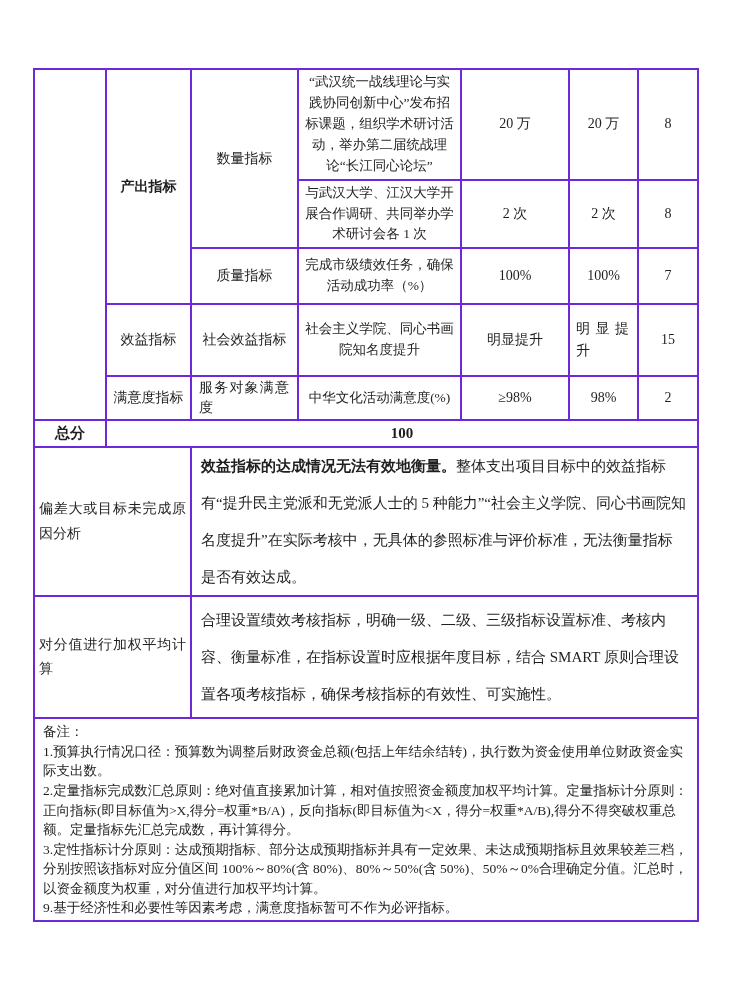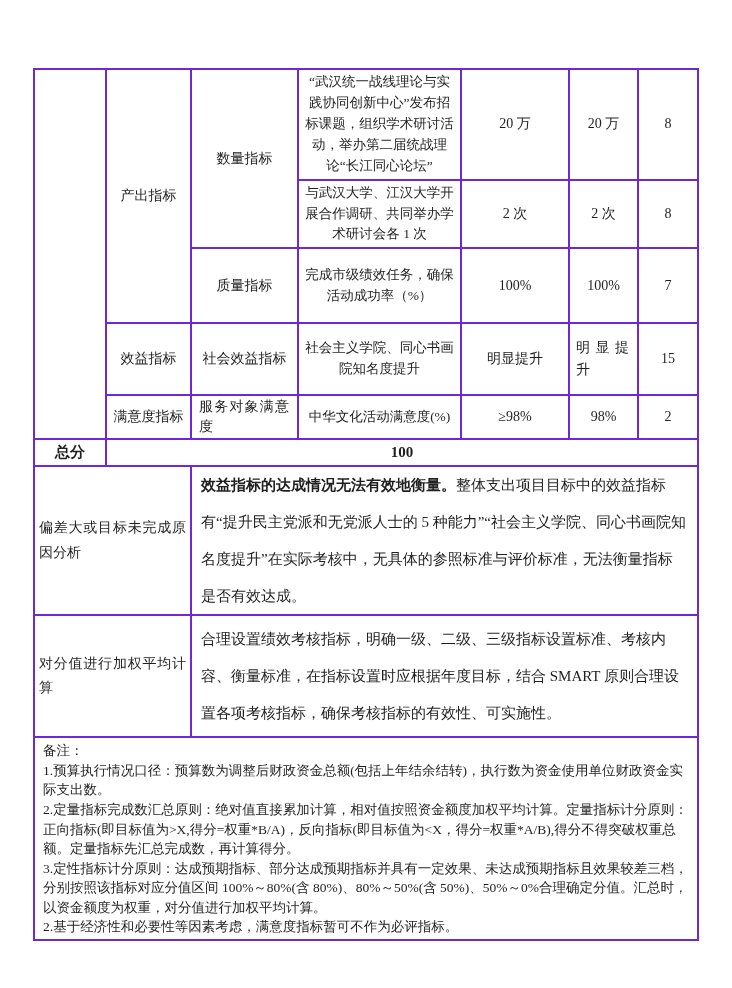--- a/index.html
+++ b/index.html
@@ -14,28 +14,28 @@
   }
   td{
     border:2px solid #6d28d9;
     font-size:14px;line-height:1.45;
     vertical-align:middle;text-align:center;
     padding:2px 6px;overflow:hidden;
     word-break:break-all;
   }
   tr.h-r1{height:108px}
   tr.h-r2{height:61px}
-  tr.h-r3{height:75px}
+  tr.h-r3{height:56px}
   tr.h-r4{height:72px}
   tr.h-r5{height:43px}
   tr.h-total{height:16px}
   tr.h-dev{height:135px}
   tr.h-imp{height:122px}
   tr.h-notes{height:197px}
-  .bold{font-weight:normal;}
+  .bold{font-weight:bold;}
   .desc{font-size:13.5px;line-height:1.55;padding:2px 5px;}
   .jwrap{text-align:justify;letter-spacing:2px;padding:2px 6px;line-height:1.6;}
   .jleft{text-align:justify;padding:1px 8px 1px 7px;line-height:1.4;}
   .label-cell{
     text-align:justify;font-size:14px;line-height:1.75;
     padding:0 4px 0 4px;vertical-align:middle;
   }
   .para-cell{
     text-align:left;font-size:15px;line-height:2.45;
     padding:0 10px 0 9px;vertical-align:middle;
@@ -123,18 +123,18 @@
       <td colspan="2" class="label-cell">对分值进行加权平均计算</td>
       <td colspan="5" class="para-cell">合理设置绩效考核指标，明确一级、二级、三级指标设置标准、考核内容、衡量标准，在指标设置时应根据年度目标，结合 SMART 原则合理设置各项考核指标，确保考核指标的有效性、可实施性。</td>
     </tr>
 
     <tr class="h-notes">
       <td colspan="7" class="notes-cell">
         <div>备注：</div>
         <div>1.预算执行情况口径：预算数为调整后财政资金总额(包括上年结余结转)，执行数为资金使用单位财政资金实际支出数。</div>
         <div>2.定量指标完成数汇总原则：绝对值直接累加计算，相对值按照资金额度加权平均计算。定量指标计分原则：正向指标(即目标值为&gt;X,得分=权重*B/A)，反向指标(即目标值为&lt;X，得分=权重*A/B),得分不得突破权重总额。定量指标先汇总完成数，再计算得分。</div>
         <div>3.定性指标计分原则：达成预期指标、部分达成预期指标并具有一定效果、未达成预期指标且效果较差三档，分别按照该指标对应分值区间 100%～80%(含 80%)、80%～50%(含 50%)、50%～0%合理确定分值。汇总时，以资金额度为权重，对分值进行加权平均计算。</div>
-        <div>2.基于经济性和必要性等因素考虑，满意度指标暂可不作为必评指标。</div>
+        <div>9.基于经济性和必要性等因素考虑，满意度指标暂可不作为必评指标。</div>
       </td>
     </tr>
   </tbody>
     </table>
 </div>
 
 </body></html>

